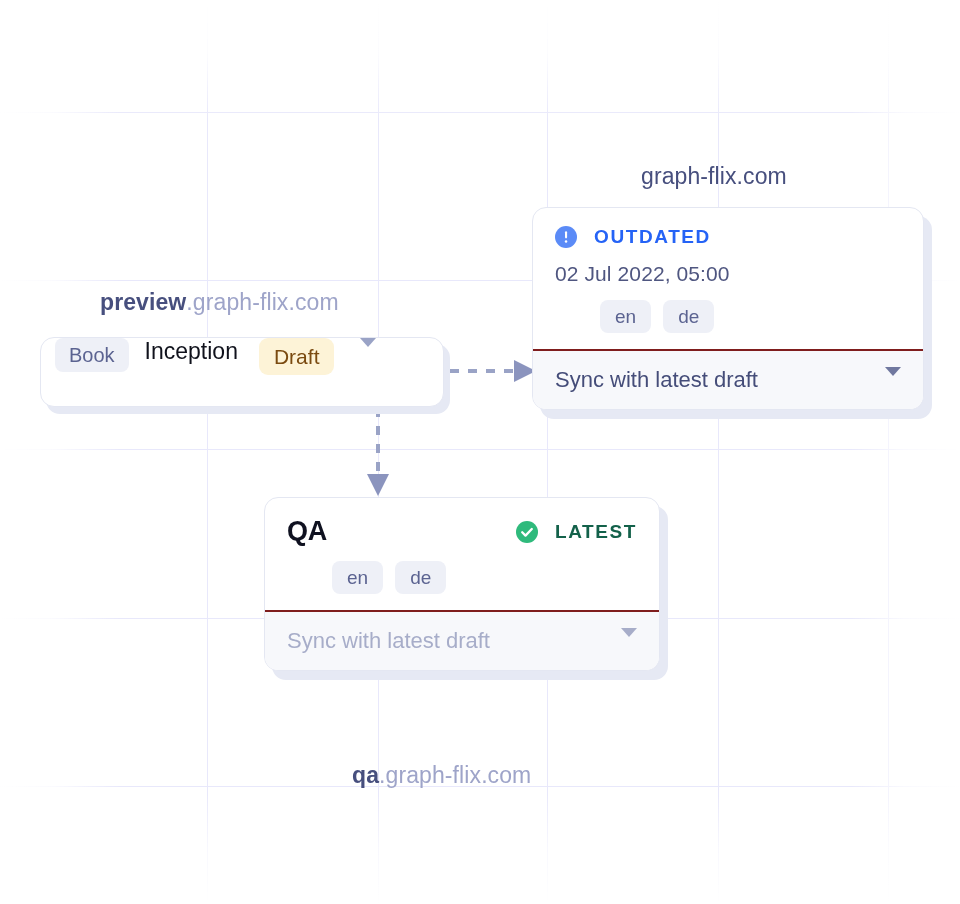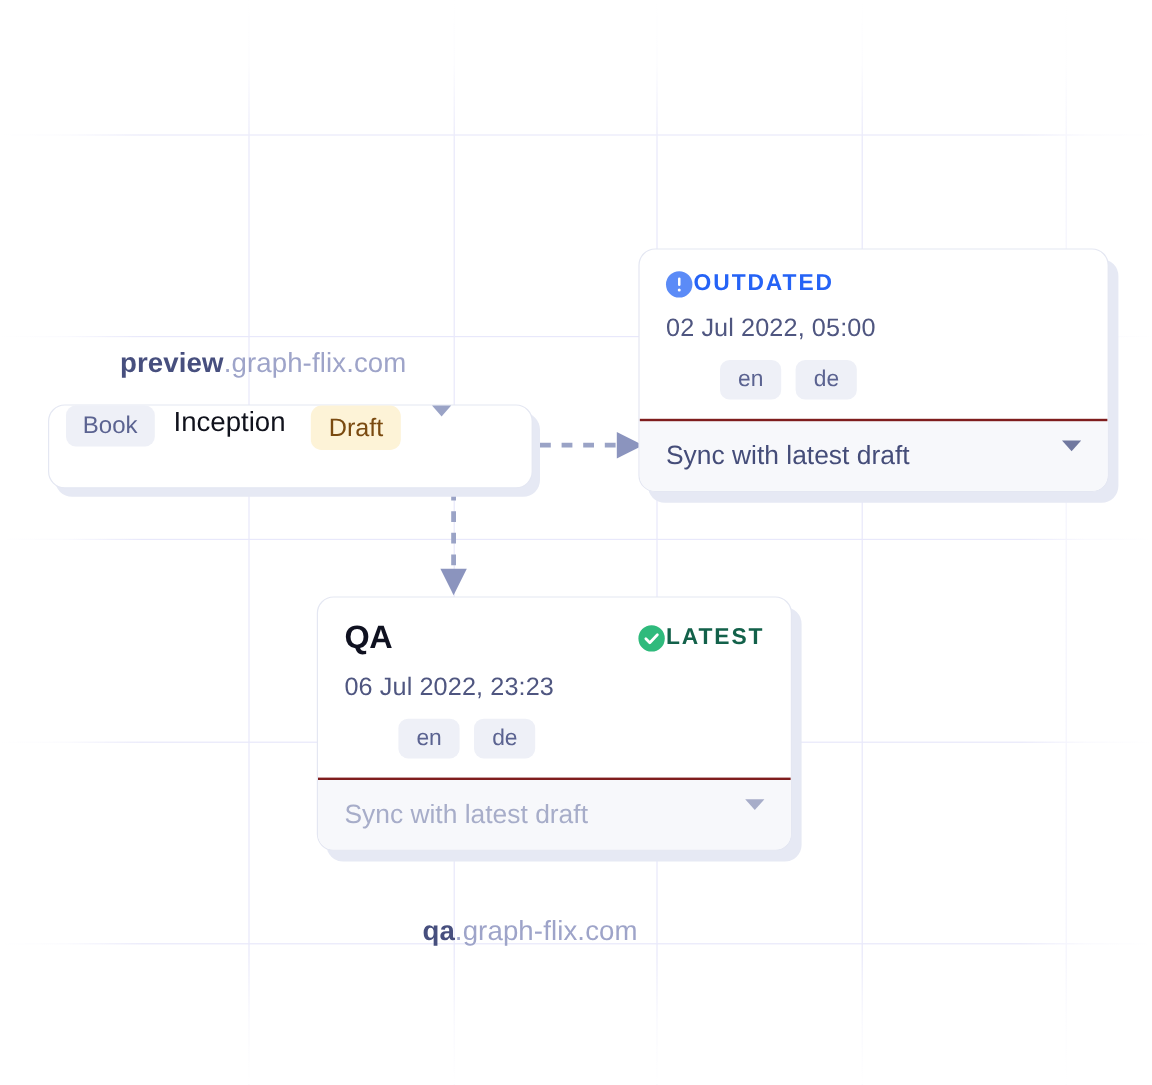--- a/index.html
+++ b/index.html
@@ -109,21 +109,21 @@
   }
   .env-body{padding:18px 22px 16px 22px;}
   .env-head{
     display:flex;align-items:center;justify-content:space-between;
   }
   .env-name{
     font-size:27px;font-weight:700;color:#0f1120;
     letter-spacing:-0.2px;
   }
   .status{
-    display:flex;align-items:center;gap:1px;
+    display:flex;align-items:center;gap:17px;
     font-size:19px;font-weight:700;letter-spacing:1.6px;
   }
   .status-dot{
     width:22px;height:22px;border-radius:50%;
     display:flex;align-items:center;justify-content:center;
     flex:0 0 auto;
   }
   .status.outdated{color:#2563f6;}
   .status.outdated .status-dot{background:#5b8bf7;}
   .status.latest{color:#13614a;}
@@ -175,20 +175,23 @@
     <div class="grid-line grid-h" style="top:280px"></div>
     <div class="grid-line grid-h" style="top:449px"></div>
     <div class="grid-line grid-h" style="top:618px"></div>
     <div class="grid-line grid-h" style="top:786px"></div>
     <div class="grid-fade-top"></div>
     <div class="grid-fade-left"></div>
     <div class="grid-fade-right"></div>
     <div class="grid-fade-bottom"></div>
   </div>
 
+  <div class="domain-label root-only" style="left:641px;top:163px;">
+    <span class="root">graph-flix.com</span>
+  </div>
 
   <div class="domain-label" style="left:352px;top:762px;">
     <span class="sub">qa</span><span class="root">.graph-flix.com</span>
   </div>
 
   <div class="domain-label" style="left:100px;top:289px;">
     <span class="sub">preview</span><span class="root">.graph-flix.com</span>
   </div>
 
   <svg class="conn" style="left:444px;top:352px;width:100px;height:40px;" width="100" height="40">
@@ -239,21 +242,20 @@
         <span class="env-name">QA</span>
         <span class="status latest">
           <span class="status-dot">
             <svg class="dot-glyph" width="22" height="22" viewBox="0 0 22 22">
               <path d="M6.2 11.3 L9.5 14.6 L15.8 8.0" fill="none" stroke="#ffffff" stroke-width="2.3" stroke-linecap="round" stroke-linejoin="round"></path>
             </svg>
           </span>
           <span>LATEST</span>
         </span>
       </div>
-      <div class="env-date">06 Jul 2022, 23:23</div>
       <div class="lang-row">
         <span class="lang-chip">en</span>
         <span class="lang-chip">de</span>
       </div>
     </div>
     <div class="env-footer sync-disabled">
       <span class="sync-text">Sync with latest draft</span>
       <span class="caret"></span>
     </div>
   </div>

